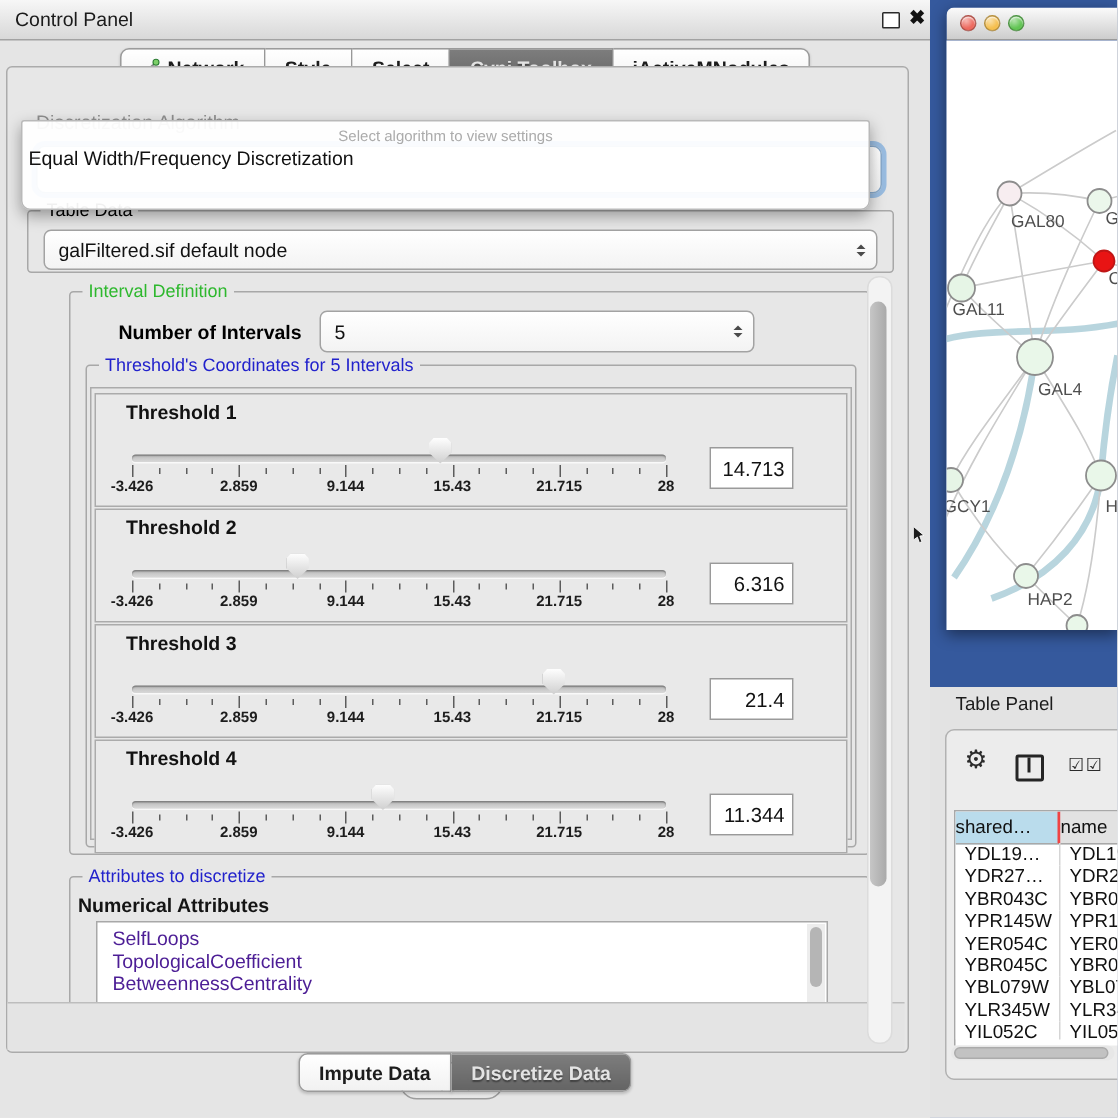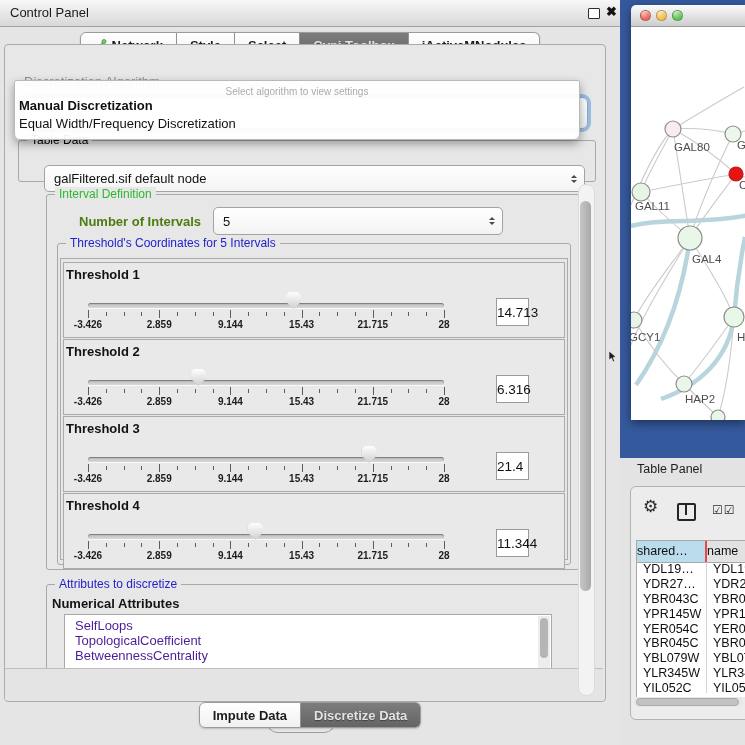--- a/index.html
+++ b/index.html
@@ -40,45 +40,45 @@
     background:rgba(255,255,255,.94);border:1px solid #b9b9b9;border-radius:2px 2px 6px 6px;
     box-shadow:0 4px 10px rgba(0,0,0,.35);}
   #popup-ph{text-align:center;font-size:10px;color:#ababab;padding-top:5px;}
   .popt{font-size:13px;color:#111;padding:1px 4px;line-height:16px;}
   .popt.bold{font-weight:bold;}
 
   
   .group{border:1px solid #a8a8a8;border-radius:3px;}
   .legend{position:absolute;top:-8px;left:8px;background:#e7e7e7;padding:0 4px;font-size:12px;}
   #tabledata-group{left:18px;top:140px;width:576px;height:40px;}
-  #tabledata-combo{left:10px;top:24px;right:10px;height:25px;margin-left:15px;}
+  #tabledata-combo{left:10px;top:12px;right:10px;height:25px;}
   #interval-group{left:46px;top:194px;width:532px;height:374px;}
   .legend.green{color:#2eb82e;}
   .legend.blue{color:#2222cc;}
-  #noi-label{left:32px;top:19px;font-size:13px;font-weight:bold;color:#4d7c0f;}
+  #noi-label{left:32px;top:19px;font-size:13px;font-weight:bold;color:#000000;}
   #noi-combo{left:166px;top:12px;width:288px;height:26px;}
   #thr-group{left:10px;top:48px;width:512px;height:320px;border:1px solid #a8a8a8;border-radius:3px;}
   #threshold-list{position:absolute;left:2px;top:14px;right:2px;bottom:4px;border:1px solid #ababab;
     display:flex;flex-direction:column;gap:1px;padding:3px 2px;}
 
   .thr-box{position:relative;height:74px;border:1px solid #ababab;background:#e9e9e9;flex:none;}
-  .thr-title{position:absolute;left:2px;top:4px;font-size:13px;font-weight:bold;color:#121212;}
+  .thr-title{position:absolute;left:20px;top:4px;font-size:13px;font-weight:bold;color:#121212;}
   .track{position:absolute;left:24px;top:40px;width:356px;height:5px;border-radius:3px;
     background:linear-gradient(#b9b9b9,#d9d9d9);box-shadow:inset 0 1px 1px rgba(0,0,0,.35),0 1px 0 rgba(255,255,255,.7);}
   .thumb{position:absolute;top:29px;width:15px;height:17px;
     background:linear-gradient(#fefefe,#cfcfcf);
     clip-path:polygon(0% 20%,20% 0%,80% 0%,100% 20%,100% 58%,50% 100%,0% 58%);
     filter:drop-shadow(0 0 1px #777);}
   .ticks{position:absolute;left:0;top:47px;right:0;height:9px;}
   .ticks i{position:absolute;width:1px;background:#5c5c5c;}
   .ticks i.major{height:8px;top:0;}
   .ticks i.minor{height:4px;top:2px;}
   .slabels{position:absolute;left:0;top:56px;right:0;height:12px;}
   .slabels span{position:absolute;transform:translateX(-50%);font-size:10px;font-weight:bold;color:#1d1d1d;}
-  .vbox{position:absolute;right:35px;top:35px;width:33px;height:28px;background:#fff;border:1px solid #9a9a9a;
+  .vbox{position:absolute;right:35px;top:35px;width:56px;height:28px;background:#fff;border:1px solid #9a9a9a;
     font-size:13.5px;color:#111;text-align:right;line-height:28px;padding-right:5px;box-sizing:border-box;}
 
   
   #attr-group{left:46px;top:584px;width:532px;height:86px;}
   #attr-title{left:52px;top:596px;font-size:13px;font-weight:bold;color:#141414;}
   #attr-list{left:64px;top:614px;width:486px;height:54px;background:#fff;border:1px solid #a8a8a8;overflow:hidden;}
   .attr-item{font-size:13px;color:#4c1d95;line-height:15px;padding-left:10px;white-space:nowrap;}
   #attr-list-pad{height:3px;}
   #attr-vsb{position:absolute;right:1px;top:1px;width:12px;height:52px;background:#ededed;}
   #attr-vsb i{position:absolute;left:2px;top:2px;width:8px;height:40px;background:#b5b5b5;border-radius:5px;}
@@ -179,21 +179,20 @@
     </div>
 
   <div class="abs" id="frame"></div>
 
   <div class="abs" id="faded-title">Discretization Algorithm</div>
   <div class="abs" id="alg-combo"></div>
 
   <div class="abs" id="popup">
     <div id="popup-ph">Select algorithm to view settings</div>
     <div id="popup-list">
-        <div class="popt bold">Manual Discretization</div>
         <div class="popt">Equal Width/Frequency Discretization</div>
       </div>
   </div>
 
   <div class="abs group" id="tabledata-group">
     <span class="legend">Table Data</span>
     <div class="combo" id="tabledata-combo">
       <span class="val">galFiltered.sif default node</span>
       <span class="spin">
           <i class="up"></i>

